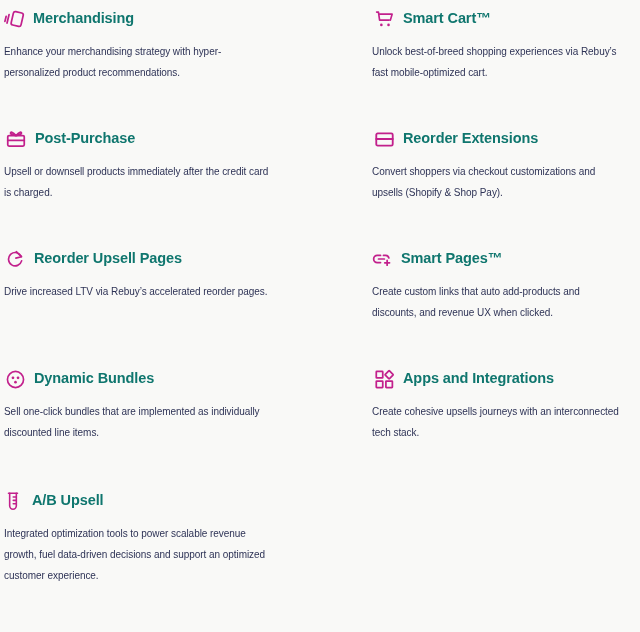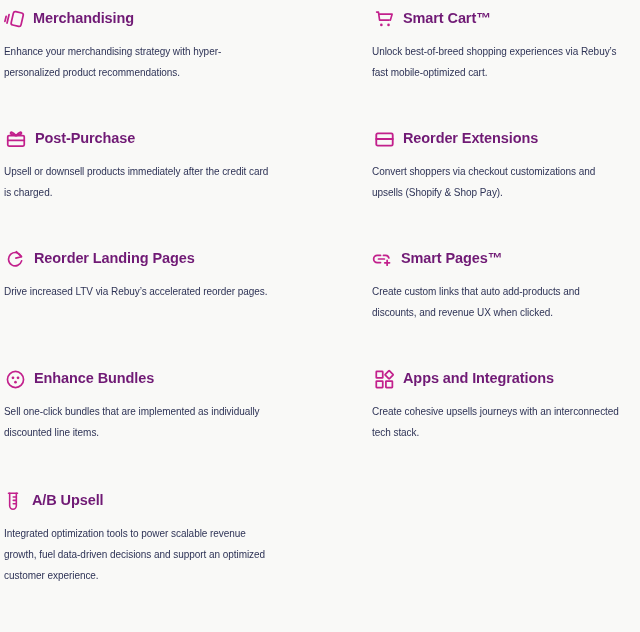--- a/index.html
+++ b/index.html
@@ -39,21 +39,21 @@
     display: flex;
     align-items: center;
     justify-content: center;
     color: #c2208c;
   }
   .feature-icon svg { display: block; }
 
   .feature-title {
     font-size: 14.5px;
     font-weight: 700;
-    color: #701a75;
+    color: #0f766e;
     letter-spacing: -0.1px;
     white-space: nowrap;
     line-height: 1.1;
   }
 
   .feature-desc {
     font-size: 10px;
     font-weight: 400;
     color: #2e3356;
     line-height: 21px;
@@ -140,21 +140,21 @@
   </div>
 
   <div class="feature-item col-left row3">
     <div class="feature-head">
       <span class="feature-icon icon-reorder">
         <svg width="21" height="21" viewBox="0 0 24 24" fill="none" stroke="currentColor" stroke-width="1.9" stroke-linecap="round" stroke-linejoin="round">
           <path d="M18.6 8.6A7.6 7.6 0 1 0 19 13.6"></path>
           <path d="M12.9 3.1 18.9 8.9 12.4 10.4"></path>
         </svg>
       </span>
-      <span class="feature-title">Reorder Landing Pages</span>
+      <span class="feature-title">Reorder Upsell Pages</span>
     </div>
     <div class="feature-desc">Drive increased LTV via Rebuy’s accelerated reorder pages.</div>
   </div>
 
   <div class="feature-item col-right row3">
     <div class="feature-head">
       <span class="feature-icon icon-links">
         <svg width="22" height="22" viewBox="0 0 24 24" fill="none" stroke="currentColor" stroke-width="1.9" stroke-linecap="round" stroke-linejoin="round">
           <path d="M10.4 8.1H6.8a3.9 3.9 0 0 0 0 7.8h3.6"></path>
           <path d="M13.6 8.1h2.2a3.9 3.9 0 0 1 3.7 2.7"></path>
@@ -171,21 +171,21 @@
   <div class="feature-item col-left row4">
     <div class="feature-head">
       <span class="feature-icon icon-bundles">
         <svg width="21" height="21" viewBox="0 0 24 24" fill="none" stroke="currentColor" stroke-width="1.9">
           <circle cx="12" cy="12" r="9.2"></circle>
           <circle cx="9.1" cy="10.1" r="1.55" fill="currentColor" stroke="none"></circle>
           <circle cx="14.9" cy="10.1" r="1.55" fill="currentColor" stroke="none"></circle>
           <circle cx="12" cy="15.1" r="1.55" fill="currentColor" stroke="none"></circle>
         </svg>
       </span>
-      <span class="feature-title">Enhance Bundles</span>
+      <span class="feature-title">Dynamic Bundles</span>
     </div>
     <div class="feature-desc">Sell one-click bundles that are implemented as individually discounted line items.</div>
   </div>
 
   <div class="feature-item col-right row4">
     <div class="feature-head">
       <span class="feature-icon">
         <svg width="21" height="21" viewBox="0 0 24 24" fill="none" stroke="currentColor" stroke-width="2" stroke-linejoin="round">
           <rect x="2.6" y="2.8" width="7.4" height="7.4" rx="0.6"></rect>
           <rect x="2.6" y="13.8" width="7.4" height="7.4" rx="0.6"></rect>

